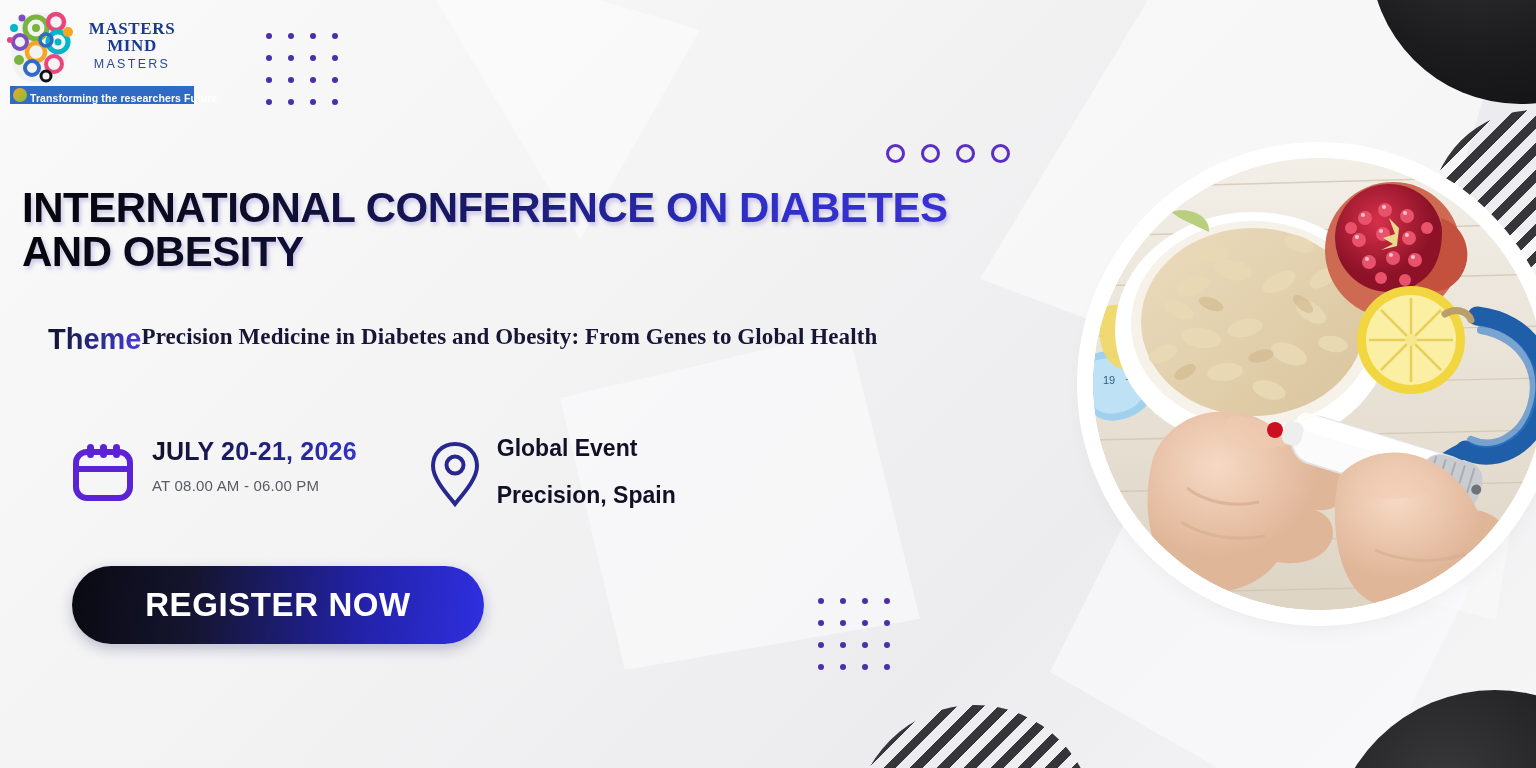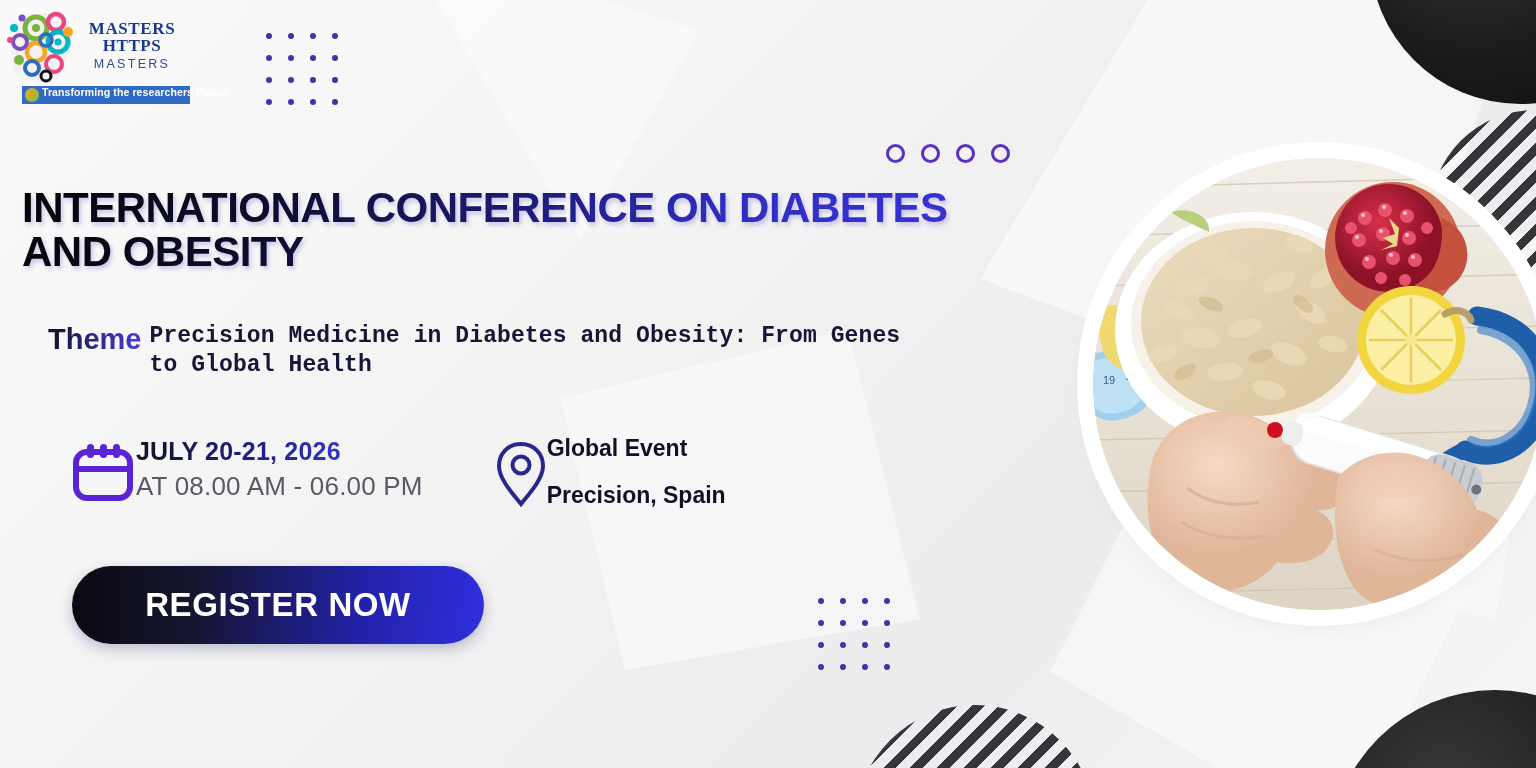--- a/index.html
+++ b/index.html
@@ -103,24 +103,24 @@
     font-size:17px; font-weight:bold; color:#1b3a8f;
     letter-spacing:0.6px; line-height:1;
     font-family:"Liberation Serif", serif;
   }
   .logo-sub {
     font-size:12.5px; color:#2a4a9c; letter-spacing:2.3px;
     margin-top:4px; line-height:1;
     font-family:"Liberation Sans", sans-serif;
   }
   .logo-tag {
-    position:absolute; left:16px; top:78px;
-    width:168px; height:18px;
+    position:absolute; left:4px; top:78px;
+    width:184px; height:18px;
     background:#2f6bc4;
-    display:flex; align-items:flex-start;
+    display:flex; align-items:flex-end;
     padding-left:20px;
   }
   .logo-tag-text {
     color:#ffffff; font-size:10.5px; font-weight:bold;
     letter-spacing:0.1px; white-space:nowrap;
     font-family:"Liberation Sans", sans-serif;
   }
   .logo-tag-badge {
     position:absolute; left:3px; top:2px;
     width:14px; height:14px; border-radius:50%;
@@ -139,55 +139,55 @@
     background-clip:text;
     color:transparent;
     -webkit-text-fill-color:transparent;
     filter:drop-shadow(2px 3px 2px rgba(90,70,190,0.28));
     text-transform:uppercase;
   }
 
   
   .theme-row {
     position:absolute; left:48px; top:322px;
-    display:flex; align-items:flex-start; gap:8px;
+    display:flex; align-items:flex-start; gap:0;
     width:860px;
   }
   .theme-label {
     font-size:29px; font-weight:bold;
     font-family:"Liberation Sans", sans-serif;
     background:linear-gradient(95deg,#111126 0%,#2b2b8e 55%,#4a3ad8 100%);
     -webkit-background-clip:text; background-clip:text;
     color:transparent; -webkit-text-fill-color:transparent;
     white-space:nowrap; line-height:1.2;
   }
   .theme-text {
     font-size:23px; font-weight:bold; color:#161636;
     line-height:1.28; letter-spacing:0.1px;
-    font-family:Liberation Mono, monospace;
+    font-family:Liberation Serif, serif;
   }
 
   
   .meta {
     position:absolute; left:70px; top:436px;
     display:flex; align-items:flex-start; gap:0;
   }
-  .meta-block { display:flex; align-items:flex-start; }
+  .meta-block { display:flex; align-items:flex-start; gap:16px; }
   .meta-icon { flex:0 0 auto; margin-top:4px; }
   .date-main {
     font-size:25px; font-weight:bold;
     font-family:"Liberation Sans", sans-serif;
     background:linear-gradient(95deg,#121224 0%,#21218a 60%,#3434c8 100%);
     -webkit-background-clip:text; background-clip:text;
     color:transparent; -webkit-text-fill-color:transparent;
     letter-spacing:0.2px; line-height:1.25; white-space:nowrap;
   }
   .date-sub {
-    font-size:26px; color:#5a5a66; letter-spacing:0.2px;
-    line-height:1.3; margin-top:3px; white-space:nowrap;
+    font-size:15px; color:#5a5a66; letter-spacing:0.2px;
+    line-height:1.3; margin-top:9px; white-space:nowrap;
     font-family:"Liberation Sans", sans-serif;
   }
   .venue-gap { width:72px; }
   .venue-line {
     font-size:23px; font-weight:bold; color:#101026;
     line-height:1.1; white-space:nowrap;
     font-family:"Liberation Sans", sans-serif;
   }
   .venue-line + .venue-line { margin-top:22px; }
 
@@ -312,21 +312,21 @@
         <circle cx="13" cy="52" r="5" fill="#79b53c"></circle>
         <circle cx="62" cy="24" r="5" fill="#f5a623"></circle>
         <circle cx="8" cy="20" r="4" fill="#00b6c9"></circle>
         <circle cx="16" cy="10" r="3.5" fill="#7b4fc4"></circle>
         <circle cx="4" cy="32" r="3" fill="#e8467c"></circle>
         <circle cx="40" cy="32" r="6" fill="none" stroke="#2f6bc4" stroke-width="3.5"></circle>
         <circle cx="40" cy="68" r="5" fill="none" stroke="#111" stroke-width="3"></circle>
       </svg>
     </div>
     <div class="logo-text">
-      <div class="logo-title">MASTERS HTTPS</div>
+      <div class="logo-title">MASTERS MIND</div>
       <div class="logo-sub">MASTERS</div>
     </div>
     <div class="logo-tag">
       <span class="logo-tag-badge"></span>
       <span class="logo-tag-text">Transforming the researchers Future</span>
     </div>
   </div>
 
   <h1 class="title">INTERNATIONAL CONFERENCE ON DIABETES AND OBESITY</h1>
 

